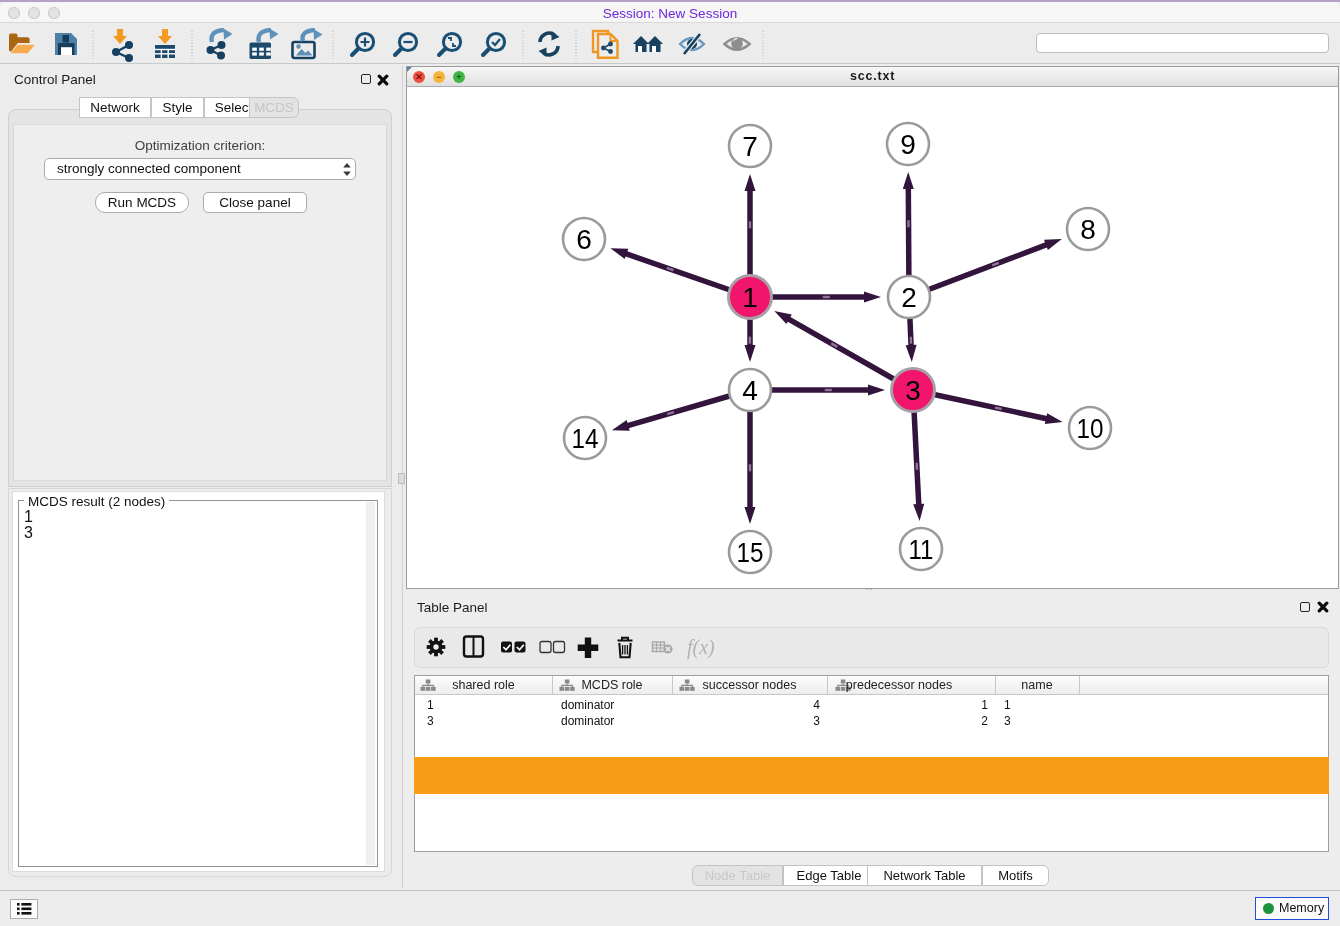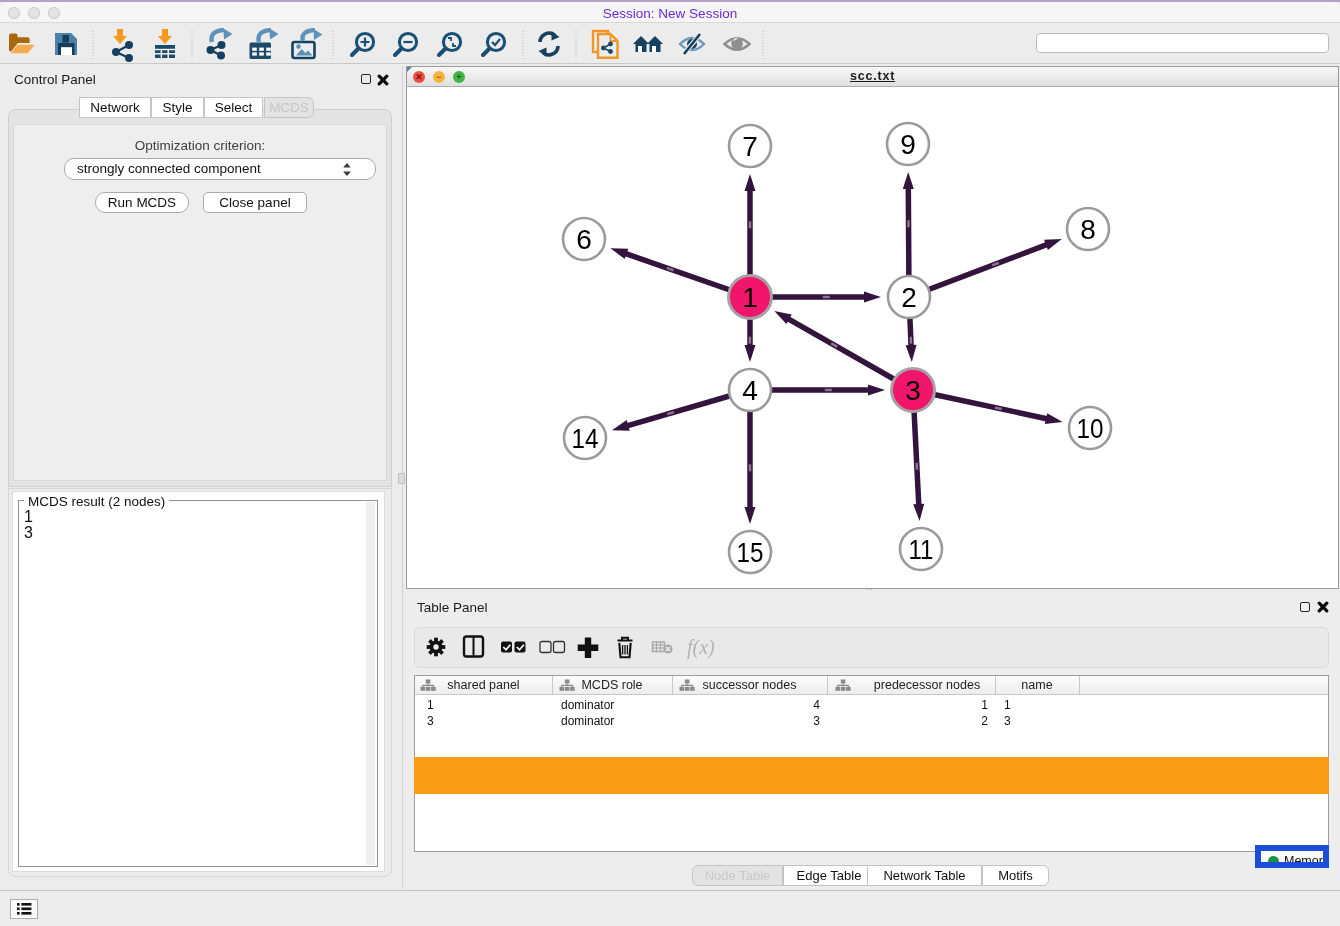--- a/index.html
+++ b/index.html
@@ -12,47 +12,47 @@
 .tl-circle { width:11.5px; height:11.5px; border-radius:50%; background:#e3e3e3; border:1px solid #c7c7c7; top:7px; }
 #wintitle { top:6px; left:0; width:1340px; text-align:center; font-size:13.5px; color:#6d28d9; }
 #toolbar { left:0; top:24px; width:1340px; height:40px; background:#ececec; border-bottom:1px solid #c8c8c8; }
 #searchbox { left:1036px; top:33px; width:293px; height:20px; background:#fff; border:1px solid #bdbdbd; border-radius:4px; }
 
 #cp-title { left:14px; top:72px; font-size:13.5px; color:#1a1a1a; }
 .tab { top:97px; height:21px; background:#fff; border:1px solid #c5c5c5; font-size:13.5px; color:#111; text-align:center; line-height:20px; }
 #cp-inner1 { left:8px; top:109px; width:384px; height:378px; background:#e4e4e4; border:1px solid #cfcfcf; border-radius:8px 8px 0 0; }
 #cp-inner2 { left:13px; top:124px; width:374px; height:357px; background:#eeeeee; border:1px solid #d9d9d9; }
 #optlabel { left:0px; top:138px; width:400px; text-align:center; font-size:13.5px; color:#404040; }
-#dropdown { left:44px; top:158px; width:312px; height:22px; background:#fff; border:1px solid #ababab; border-radius:10px; font-size:13.5px; color:#111; line-height:20px; padding-left:12px;margin-left:20px; }
+#dropdown { left:44px; top:158px; width:312px; height:22px; background:#fff; border:1px solid #ababab; border-radius:5px; font-size:13.5px; color:#111; line-height:20px; padding-left:12px; }
 .btn { top:192px; height:21px; background:#fff; border:1px solid #ababab; border-radius:5px; font-size:13.5px; color:#111; text-align:center; line-height:19px; }
 #mcdspanel { left:8px; top:488px; width:384px; height:389px; background:#ececec; border:1px solid #d6d6d6; border-radius:0 0 8px 8px; }
 #mcdspane { left:12px; top:491px; width:373px; height:381px; background:#fff; border:1px solid #dcdcdc; }
 #mcdsbox { left:18px; top:500px; width:360px; height:367px; background:#fff; border:1px solid #919191; }
 #mcdslegend { left:24px; top:494px; font-size:13.5px; color:#111; background:#fff; padding:0 4px; }
 #mcdstext { left:24px; top:509px; font-size:16px; color:#111; line-height:15.5px; }
 #mcds-scroll { left:366px; top:502px; width:9px; height:363px; background:#efefef; }
 
 #netwin { left:406px; top:66px; width:933px; height:523px; background:#fff; border:1px solid #9b9b9b; }
 #nettitle { left:406px; top:66px; width:933px; height:21px; background:linear-gradient(#f7f7f7,#dfdfdf); border:1px solid #9b9b9b; border-bottom:1px solid #acacac; }
 .light { width:12px; height:12px; border-radius:50%; top:71px; font-size:9px; font-weight:bold; text-align:center; line-height:12px; }
-#netname { left:406px; top:69px; width:933px; text-align:center; font-size:12.5px; font-weight:bold; color:#1a1a1a; letter-spacing:0.8px;text-decoration:underline; }
+#netname { left:406px; top:69px; width:933px; text-align:center; font-size:12.5px; font-weight:bold; color:#1a1a1a; letter-spacing:0.8px; }
 
 #tablepanel { left:406px; top:590px; width:934px; height:300px; background:#ededed; }
 #tp-title { left:417px; top:600px; font-size:13.5px; color:#1a1a1a; }
 #tptable { left:414px; top:675px; width:915px; height:177px; background:#fff; border:1px solid #9e9e9e; }
 #tphead { left:0px; top:0px; width:913px; height:19px; background:linear-gradient(#fcfcfc,#ededed); border-bottom:1px solid #c8c8c8; }
 .colsep { top:0px; width:1px; height:19px; background:#c8c8c8; }
 .th { top:2px; font-size:12.5px; color:#222; text-align:center; }
 .td { font-size:12px; color:#111; }
 #orangeband { left:414px; top:757px; width:915px; height:37px; background:#fa9d16; }
 .btab { top:865px; height:21px; border:1px solid #c3c3c3; background:#fff; font-size:13px; color:#111; text-align:center; line-height:19px; }
 
 #statusbar { left:0; top:890px; width:1340px; height:36px; background:#ececec; border-top:1px solid #c3c3c3; }
 #listbtn { left:10px; top:899px; width:28px; height:20px; background:#fbfbfb; border:1px solid #acacac; }
-#membtn { left:1255px; top:845px; width:74px; height:23px; background:#fbfbfb; border:6px solid #1d4ed8; font-size:12.5px; color:#111; line-height:21px; white-space:nowrap; overflow:hidden; }
+#membtn { left:1255px; top:897px; width:74px; height:23px; background:#fbfbfb; border:1px solid #1d4ed8; font-size:12.5px; color:#111; line-height:21px; white-space:nowrap; overflow:hidden; }
 </style>
 </head>
 <body>
 <div id="purpletop" class="abs"></div>
 <div id="titlebar" class="abs"></div>
 <div class="tl-circle abs" style="left:8px;"></div>
 <div class="tl-circle abs" style="left:28px;"></div>
 <div class="tl-circle abs" style="left:48px;"></div>
 <div id="wintitle" class="abs">Session: New Session</div>
 <div id="toolbar" class="abs"></div>
@@ -210,21 +210,21 @@
     <g stroke="#0a0a0a" stroke-width="3.2" stroke-linecap="round">
       <line x1="2.2" y1="2.2" x2="9.8" y2="9.8"></line>
       <line x1="9.8" y1="2.2" x2="2.2" y2="9.8"></line>
     </g>
   </svg>
 <div id="cp-inner1" class="abs"></div>
 <div id="cp-inner2" class="abs"></div>
 <div class="tab abs" style="left:79px; width:72px;">Network</div>
 <div class="tab abs" style="left:151px; width:53px;">Style</div>
 <div class="tab abs" style="left:204px; width:59px;">Select</div>
-<div class="tab abs" style="left:264px; width:50px; background:#e3e3e3; color:#c6c6c6; border-radius:0 6px 6px 0;">MCDS</div>
+<div class="tab abs" style="left:249px; width:50px; background:#e3e3e3; color:#c6c6c6; border-radius:0 6px 6px 0;">MCDS</div>
 <div id="optlabel" class="abs">Optimization criterion:</div>
 <div id="dropdown" class="abs">strongly connected component</div>
 <svg class="abs" style="left:341px; top:162px;" width="12" height="15" viewBox="0 0 12 15">
   <path d="M6,1 l3.8,4.6 h-7.6 z" fill="#3a3a3a"></path>
   <path d="M6,14 l3.8,-4.6 h-7.6 z" fill="#3a3a3a"></path>
 </svg>
 <div class="abs" style="left:398px; top:473px; width:7px; height:11px; background:#dcdcdc; border:1px solid #bdbdbd;"></div>
 <div class="abs" style="left:866px; top:586px; width:6px; height:6px; background:#d8d8d8; border:1px solid #c0c0c0;"></div>
 <div class="btn abs" style="left:95px; width:94px;border-radius:10px;">Run MCDS</div>
 <div class="btn abs" style="left:203px; width:104px;">Close panel</div>
@@ -396,24 +396,24 @@
           <rect x="5.5" y="10.8" width="4.6" height="4"></rect>
           <rect x="10.8" y="10.8" width="4.6" height="4"></rect>
           <rect x="16.1" y="10.8" width="4.6" height="4"></rect>
           <path d="M13.1,7.5 v2 M7.8,10.8 v-1.5 h10.6 v1.5" stroke="#8a8a8a" fill="none" stroke-width="1.2"></path>
         </g>
       <use href="#hicon" x="139"></use>
       <use href="#hicon" x="259"></use>
       <use href="#hicon" x="415"></use>
     </g>
   </svg>
-  <div class="th abs" style="left:0px; width:137px;">shared panel</div>
+  <div class="th abs" style="left:0px; width:137px;">shared role</div>
   <div class="th abs" style="left:137px; width:120px;text-align:center;">MCDS role</div>
   <div class="th abs" style="left:257px; width:155px;">successor nodes</div>
-  <div class="th abs" style="left:428px; width:168px;">predecessor nodes</div>
+  <div class="th abs" style="left:400px; width:168px;">predecessor nodes</div>
   <div class="th abs" style="left:580px; width:84px;">name</div>
   <div class="td abs" style="left:12px; top:22px;">1</div>
   <div class="td abs" style="left:146px; top:22px;">dominator</div>
   <div class="td abs" style="left:300px; top:22px; width:105px; text-align:right;">4</div>
   <div class="td abs" style="left:460px; top:22px; width:113px; text-align:right;">1</div>
   <div class="td abs" style="left:589px; top:22px;">1</div>
   <div class="td abs" style="left:12px; top:38px;">3</div>
   <div class="td abs" style="left:146px; top:38px;">dominator</div>
   <div class="td abs" style="left:300px; top:38px; width:105px; text-align:right;">3</div>
   <div class="td abs" style="left:460px; top:38px; width:113px; text-align:right;">2</div>

